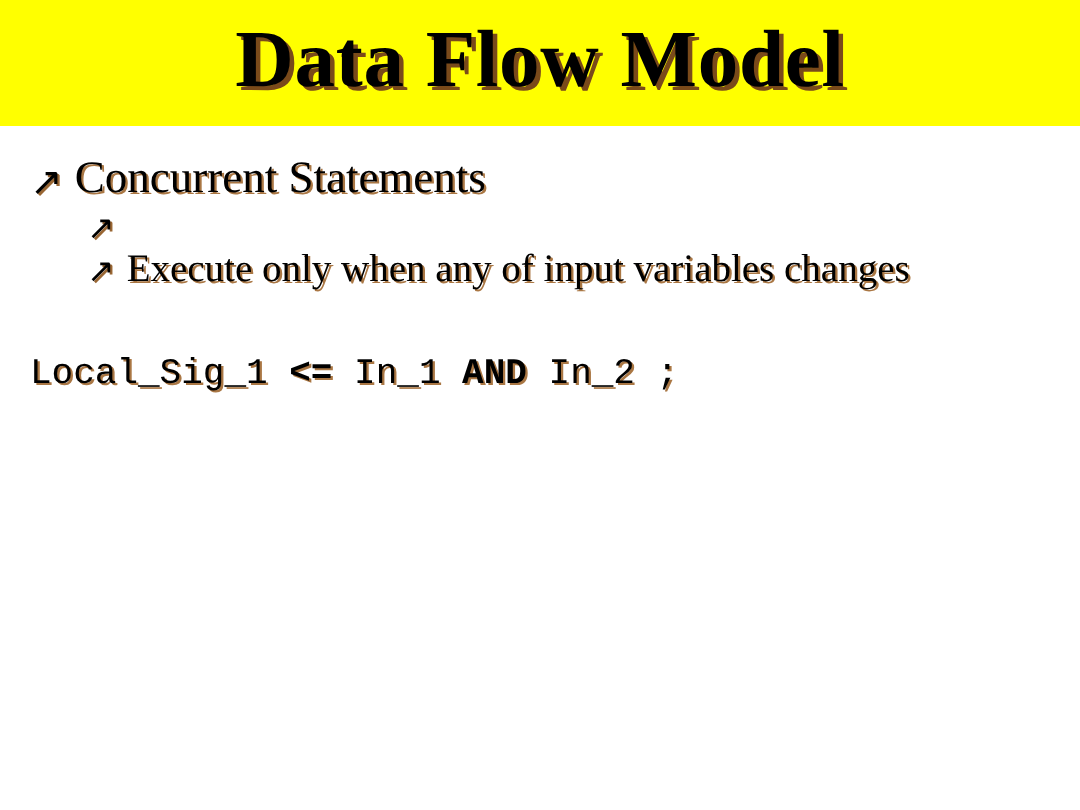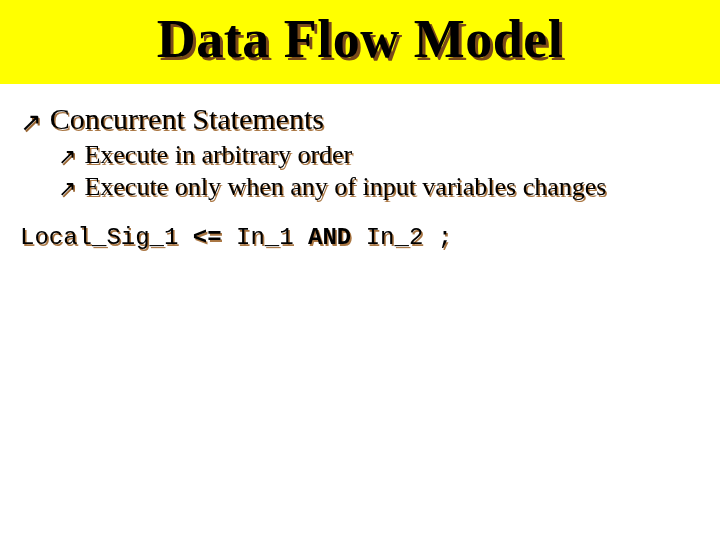--- a/index.html
+++ b/index.html
@@ -43,21 +43,21 @@
     text-shadow: 1.5px 1.5px 0 #aa7744;
     text-align: right;
   }
   .txt-sub {
     font-size: 26px;
     color: #000;
     text-shadow: 1.5px 1.5px 0 #aa7744;
   }
   .sub-list { margin-left: 38px; margin-top: 4px; }
   .sub-list .bullet-row { margin-top: 2px; }
-  .code-block { margin-top: 22px; }
+  .code-block { margin-top: 42px; }
   .code-line {
     font-family: "Courier New", Courier, monospace;
     font-size: 24px;
     color: #000;
     text-shadow: 1.5px 1.5px 0 #aa7744;
     letter-spacing: 0;
     margin-bottom: 30px;
     white-space: pre;
   }
   .b { font-weight: bold; }
@@ -74,21 +74,20 @@
   <div class="content">
 
     <div class="bullet-row">
       <span class="arrow">↗</span>
       <span class="txt-main">Concurrent Statements</span>
     </div>
 
     <div class="sub-list">
       <div class="bullet-row">
         <span class="arrow sm">↗</span>
-        <span class="txt-sub">Execute in arbitrary order</span>
       </div>
       <div class="bullet-row">
         <span class="arrow sm">↗</span>
         <span class="txt-sub">Execute only when any of input variables changes</span>
       </div>
     </div>
 
     <div class="code-block">
       <div class="code-line"><span>Local_Sig_1 </span><span class="b">&lt;=</span><span> In_1 </span><span class="b">AND</span><span> In_2 ;</span></div>
     </div>

